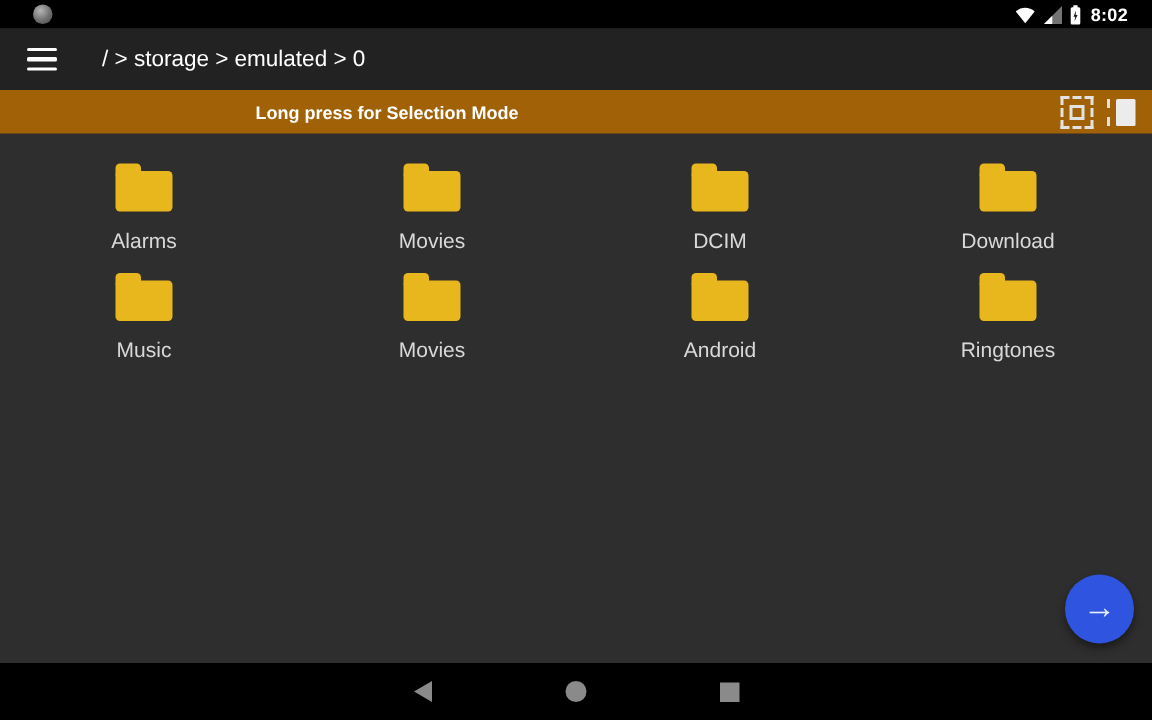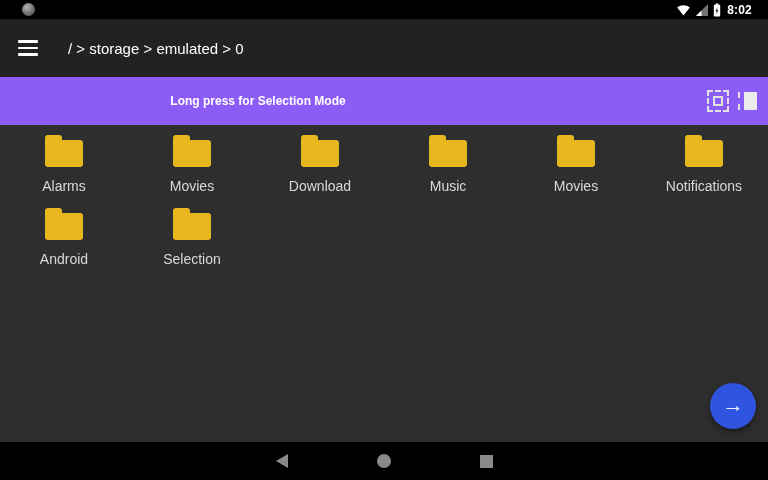--- a/index.html
+++ b/index.html
@@ -15,49 +15,49 @@
   }
   .notif-circle{
     width:13px;height:13px;border-radius:50%;margin-left:6px;
     background:radial-gradient(circle at 38% 32%, #b5b5b5, #6f6f6f 55%, #4a4a4a);
   }
   .sb-right{margin-left:auto;display:flex;align-items:center;gap:4px;}
   .sb-time{font-size:12px;font-weight:bold;letter-spacing:0.2px;margin-left:2px;}
   .sb-ico{display:block;}
   
   .toolbar{
-    height:58px;background:#222222;display:flex;align-items:center;
+    height:41px;background:#222222;display:flex;align-items:center;
     box-sizing:border-box;
   }
   .hamburger{width:20px;margin-left:18px;display:flex;flex-direction:column;gap:4px;cursor:pointer;}
   .hamburger span{display:block;height:2.5px;background:#fff;border-radius:1px;}
   .breadcrumb{margin-left:30px;font-size:15px;color:#fff;}
   
   .selection-bar{
-    height:48px;background:#8b5cf6;position:relative;
+    height:29px;background:#a16207;position:relative;
     display:flex;align-items:center;
   }
   .selection-hint{
     position:absolute;left:258px;top:50%;transform:translate(-50%,-50%);
     font-size:12px;font-weight:bold;color:#fff;white-space:nowrap;
   }
   .sel-icons{margin-left:auto;display:flex;align-items:center;gap:9px;padding-right:10px;}
   .ico-select-all{
     width:18px;height:18px;border:2px dashed #e2e2e2;position:relative;cursor:pointer;
   }
   .ico-select-all i{
     position:absolute;left:4px;top:4px;width:6px;height:6px;border:2px solid #e2e2e2;display:block;
   }
   .ico-select-side{width:20px;height:22px;display:flex;align-items:center;cursor:pointer;}
   .ico-select-side .dots{width:0;height:18px;border-left:2px dashed #e2e2e2;}
   .ico-select-side .pane{width:13px;height:18px;background:#ececec;border-radius:1px;margin-left:4px;}
   
   .grid{
-    display:grid;grid-template-columns:repeat(6,1fr);
-    padding-top:6px;
+    display:grid;grid-template-columns:repeat(4,1fr);
+    padding-top:16px;
   }
   .tile{
     height:73px;display:flex;flex-direction:column;align-items:center;
     cursor:pointer;
   }
   .folder{
     width:38px;height:27px;border-radius:3px;margin-top:9px;position:relative;
     background:#e8b71e;
   }
   .folder::before{
@@ -132,50 +132,50 @@
   <div class="tile">
     <div class="folder"></div>
     <div class="folder-label">Alarms</div>
   </div>
 
   <div class="tile">
     <div class="folder"></div>
     <div class="folder-label">Movies</div>
   </div>
 
+  <div class="tile">
+    <div class="folder"></div>
+    <div class="folder-label">DCIM</div>
+  </div>
 
   <div class="tile">
     <div class="folder"></div>
     <div class="folder-label">Download</div>
   </div>
 
   <div class="tile">
     <div class="folder"></div>
     <div class="folder-label">Music</div>
   </div>
 
   <div class="tile">
     <div class="folder"></div>
     <div class="folder-label">Movies</div>
   </div>
 
-  <div class="tile">
-    <div class="folder"></div>
-    <div class="folder-label">Notifications</div>
-  </div>
 
   <div class="tile">
     <div class="folder"></div>
     <div class="folder-label">Android</div>
   </div>
 
 
   <div class="tile">
     <div class="folder"></div>
-    <div class="folder-label">Selection</div>
+    <div class="folder-label">Ringtones</div>
   </div>
 </div>
 
 <div class="fab">
   <span class="fab-arrow">→</span>
 </div>
 
 <div class="nav-bar">
   <div class="nav-back"></div>
   <div class="nav-home"></div>

